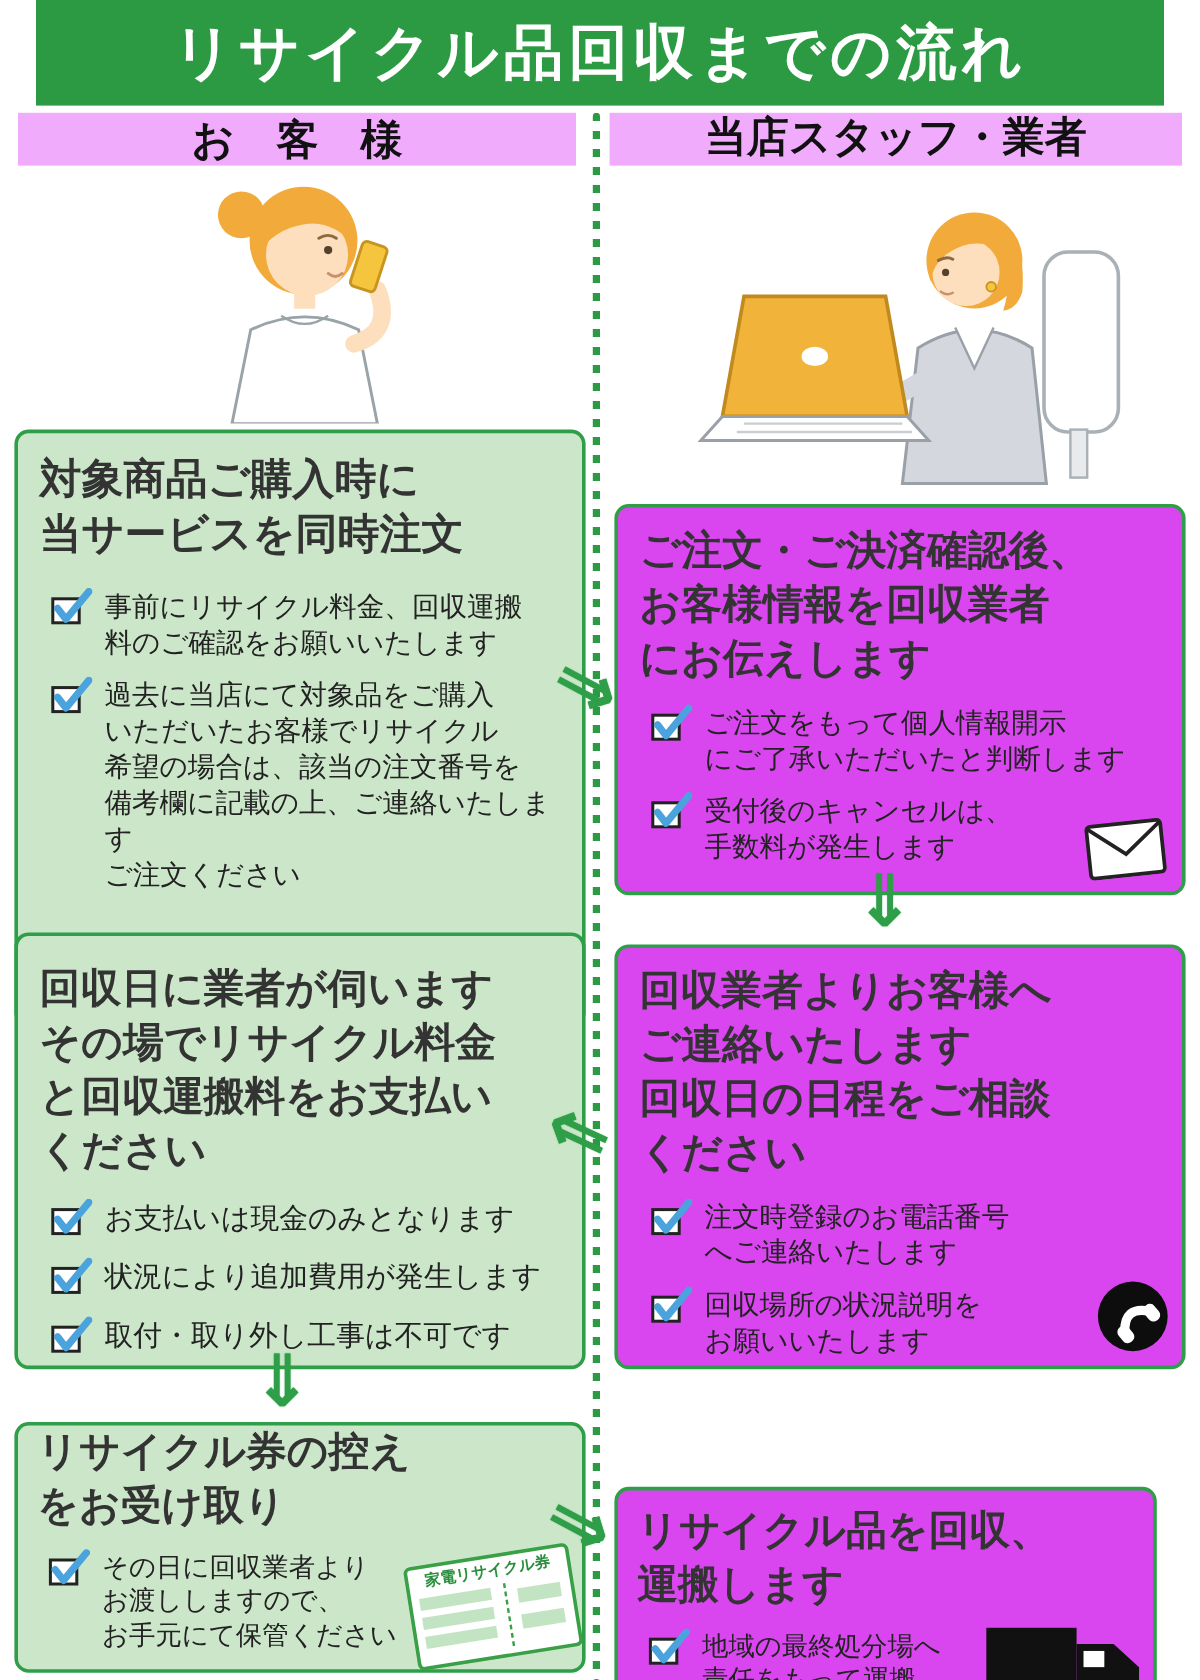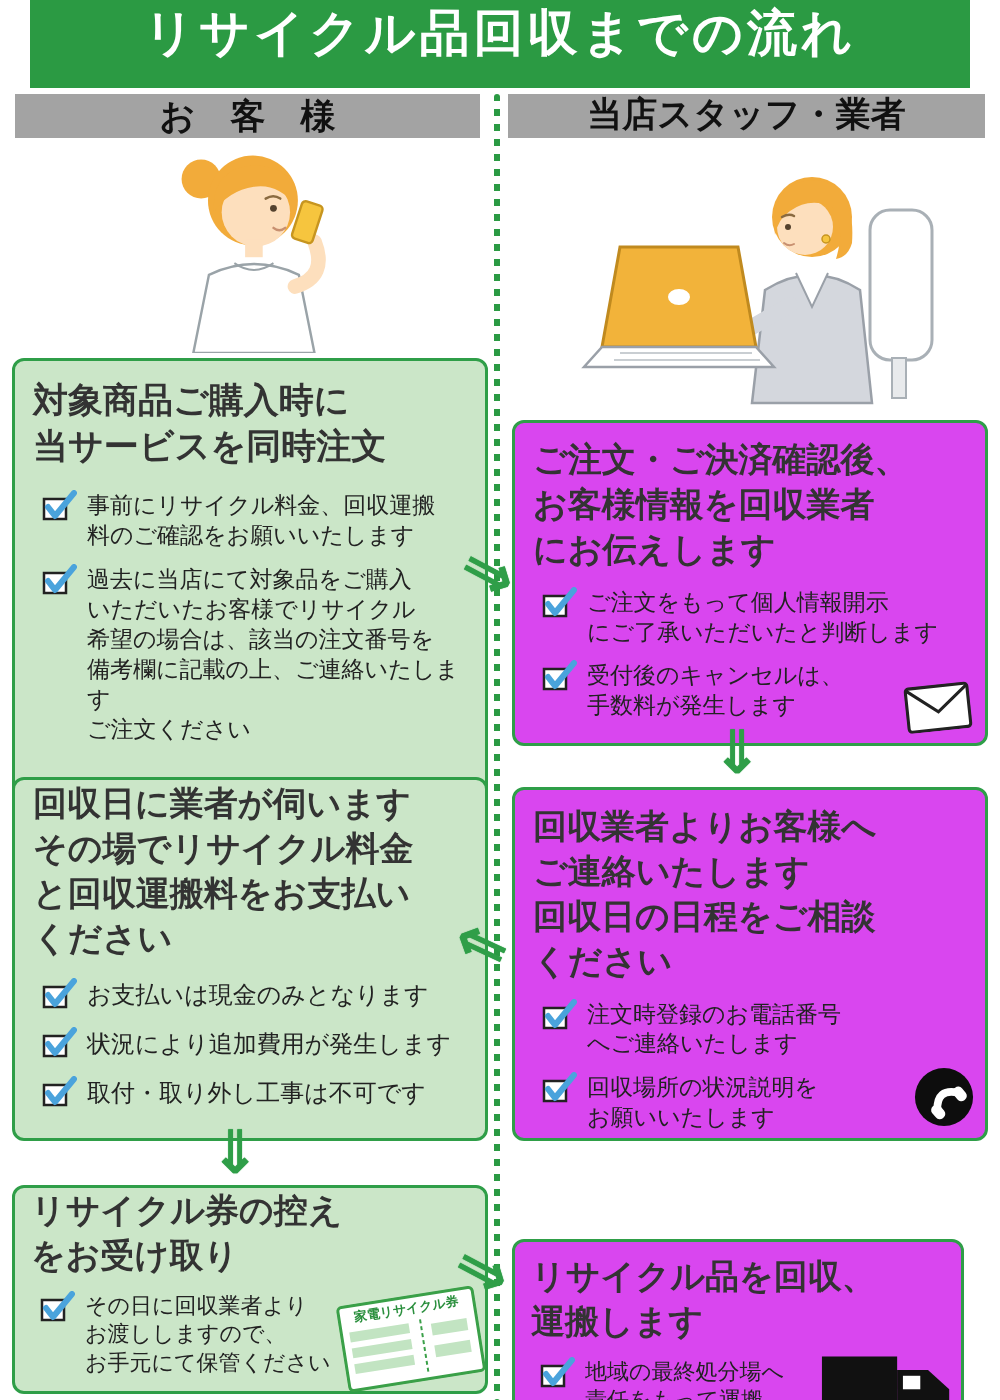--- a/index.html
+++ b/index.html
@@ -2,40 +2,40 @@
 <html lang="ja"><head>
 <meta charset="utf-8">
 <style>
   html,body{margin:0;padding:0;background:#fff;}
   *{box-sizing:border-box;}
   body{font-family:"Liberation Sans","DejaVu Sans",sans-serif;}
   #page{position:relative;width:1000px;height:1400px;background:#fff;overflow:hidden;}
 
   
   .main-header{position:absolute;left:30px;top:0;width:940px;height:88px;background:#2b9a43;
-    display:flex;justify-content:center;}
+    display:flex;align-items:center;justify-content:center;}
   .main-header span{color:#fff;font-size:50px;font-weight:bold;letter-spacing:4px;}
 
   
-  .col-header{position:absolute;top:94px;height:44px;background:#a3a3a3;
+  .col-header{position:absolute;top:94px;height:44px;background:#f0abfc;
     display:flex;align-items:center;justify-content:center;font-size:35px;font-weight:bold;color:#111;}
   #col-header-left{left:15px;width:465px;}
   #col-header-right{left:508px;width:477px;align-items:flex-end;}
 
   
   .divider{position:absolute;left:494px;top:94px;width:6px;height:1306px;
     background:repeating-linear-gradient(to bottom,#2b9a43 0 7px,transparent 7px 15px);border-radius:3px;}
 
   
   .box{position:absolute;border:3px solid #2f9e48;border-radius:12px;padding:16px 18px;}
   .box.left-style{background:#cbe6c8;}
   .box.right-style{background:#d946ef;}
   #box-l1{left:12px;top:358px;width:476px;height:498px;}
   #box-r1{left:512px;top:420px;width:476px;height:326px;padding-top:14px;}
-  #box-l2{left:12px;top:777px;width:476px;height:364px;padding-top:1px;}
+  #box-l2{left:12px;top:777px;width:476px;height:364px;padding-top:22px;}
   #box-r2{left:512px;top:787px;width:476px;height:354px;padding-top:14px;}
   #box-l3{left:12px;top:1185px;width:476px;height:209px;padding:0 16px;}
   #box-r3{left:512px;top:1211px;width:452px;height:209px;padding:12px 16px;margin-top:28px;}
 
   .box-title{font-size:34px;font-weight:bold;color:#333;line-height:1.32;white-space:pre-line;margin-bottom:14px;}
   #box-l1 .box-title{font-size:35px;margin-bottom:20px;}
   #box-l3 .box-title,#box-r3 .box-title{margin-bottom:8px;}
 
   .item{display:flex;align-items:flex-start;gap:10px;margin-top:12px;padding-left:8px;}
   .item:first-of-type{margin-top:0;}

